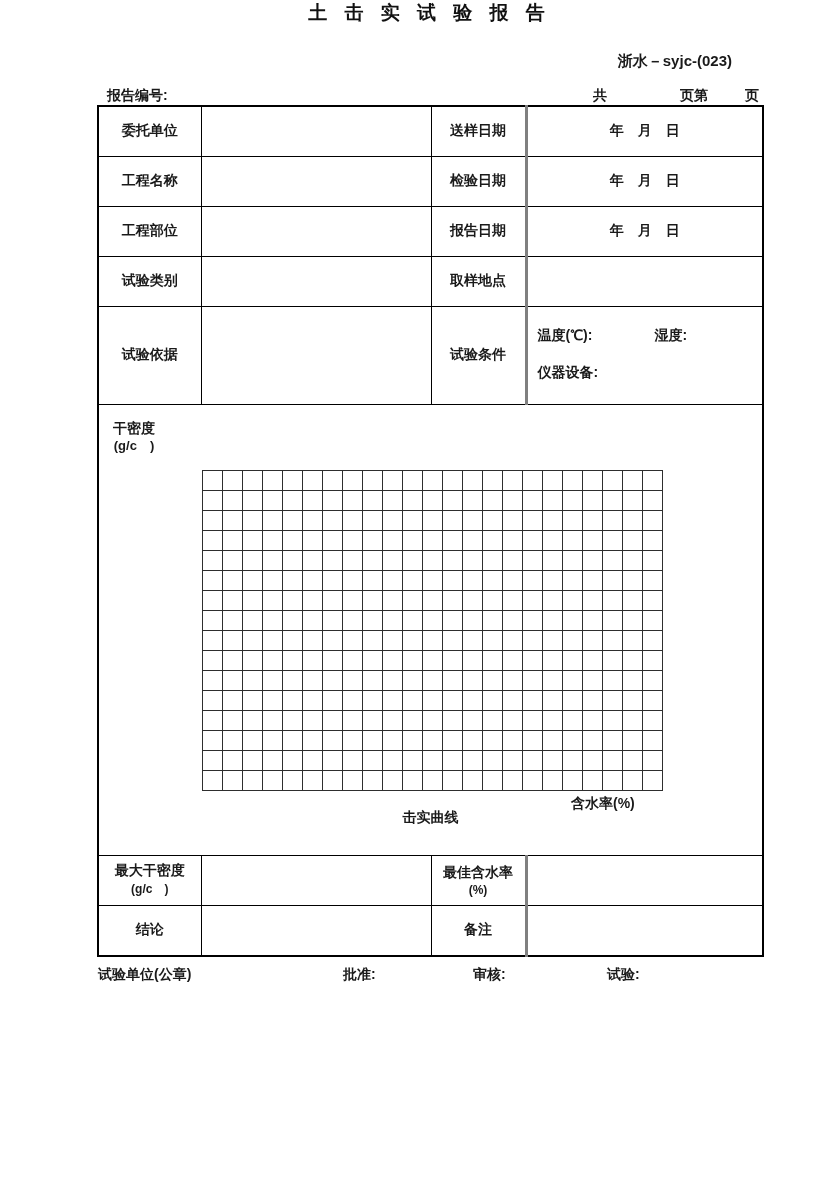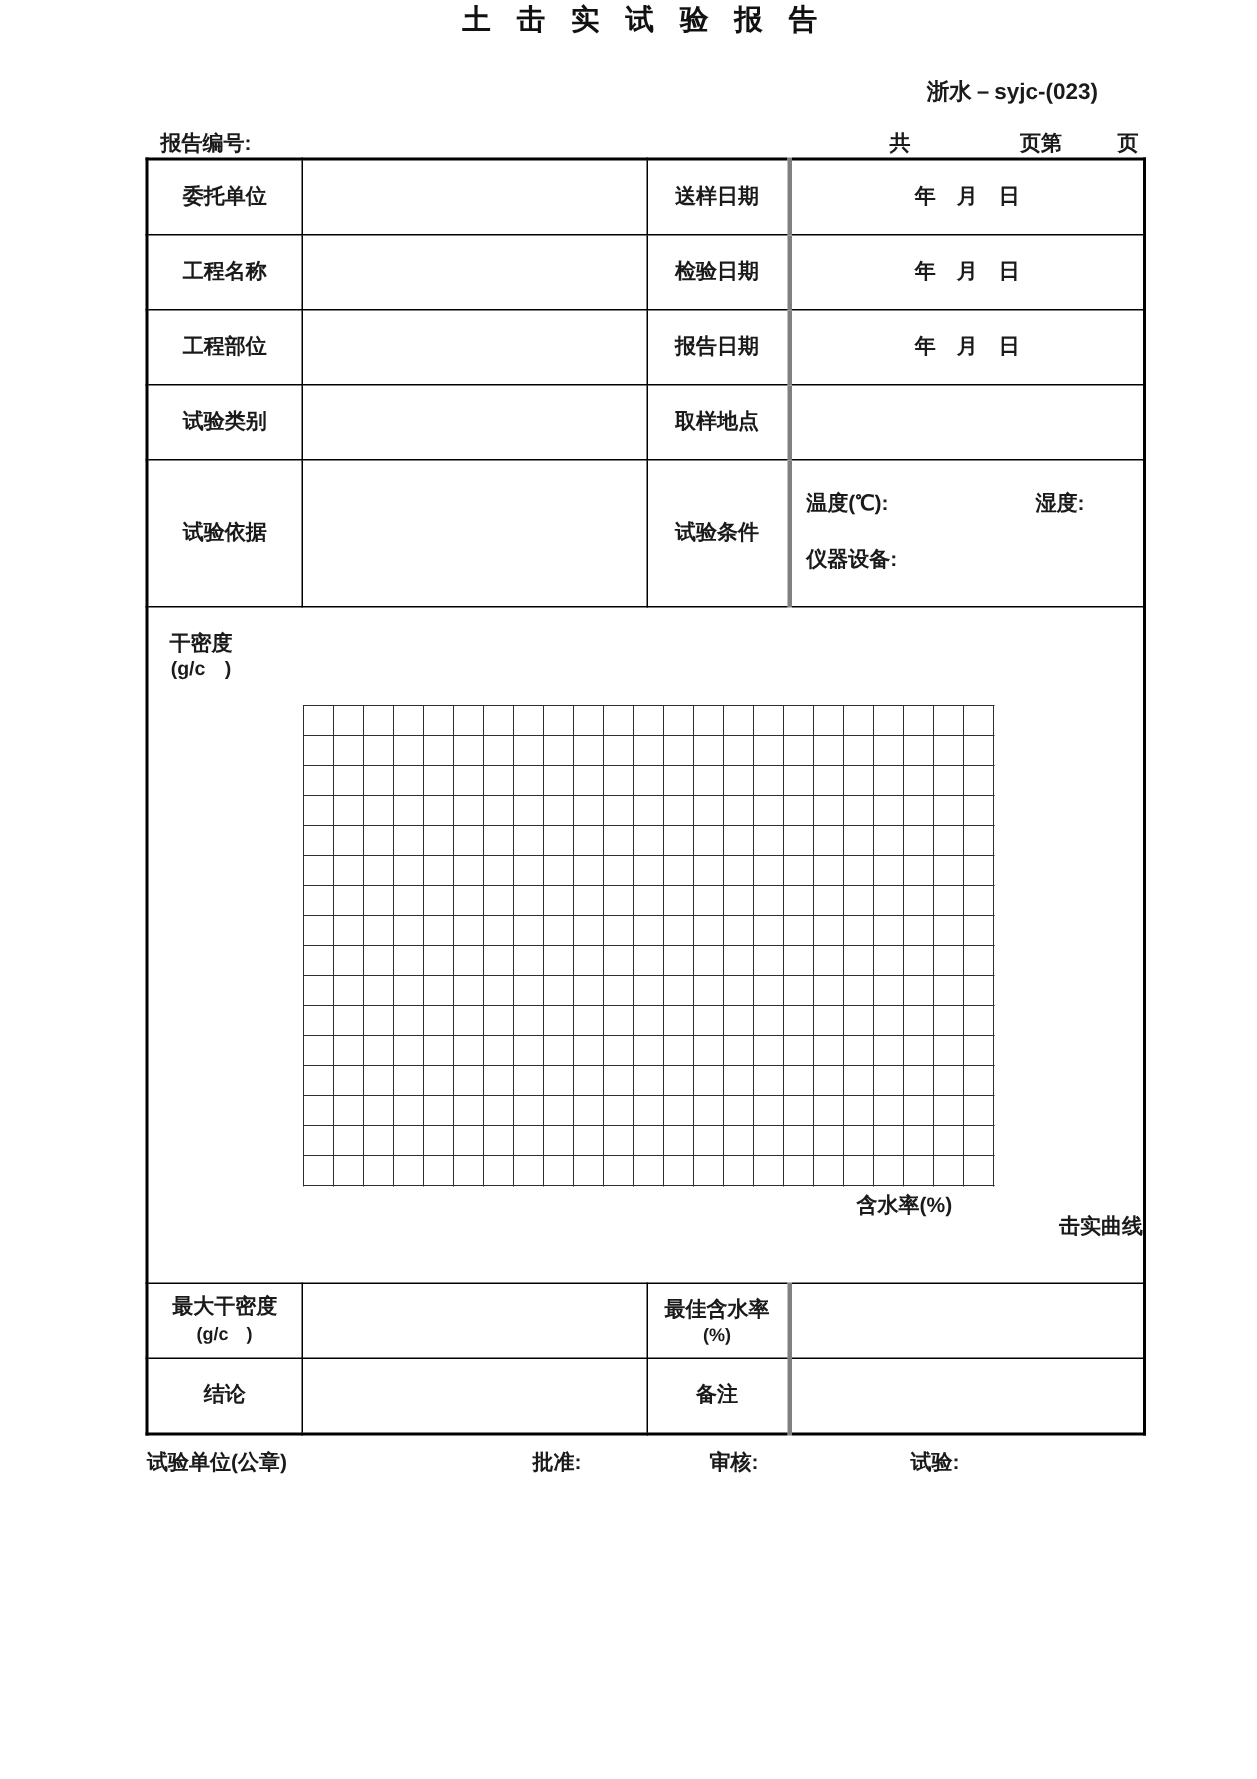--- a/index.html
+++ b/index.html
@@ -66,21 +66,21 @@
   .two-line .l2 { font-size: 12px; display: block; margin-top: 1px; }
 
   
   .cond-cell {
     display: flex; flex-direction: column;
     justify-content: space-around;
     align-items: flex-start;
     height: 96px; padding: 10px 0 12px 10px;
     text-align: left;
   }
-  .cond-row1 { display: flex; gap: 98px; }
+  .cond-row1 { display: flex; gap: 62px; }
 
   
   .chart-cell { position: relative; height: 450px; text-decoration: underline; }
   .chart-ylabel {
     position: absolute; left: 14px; top: 15px;
     font-size: 14px; font-weight: bold; text-align: center; line-height: 17px;
   }
   .chart-ylabel .l2 { font-size: 13px; font-weight: bold; }
   .compaction-grid {
     position: absolute; left: 103px; top: 65px;
@@ -88,30 +88,30 @@
     background-image:
       repeating-linear-gradient(to right, #2e2e2e 0, #2e2e2e 1px, transparent 1px, transparent 20px),
       repeating-linear-gradient(to bottom, #2e2e2e 0, #2e2e2e 1px, transparent 1px, transparent 20px);
   }
   .chart-xlabel {
     position: absolute; left: 472px; top: 390px;
     font-size: 14px; font-weight: bold;
   }
   .chart-caption {
     position: absolute; left: 0; top: 404px; width: 100%;
-    text-align: right; font-size: 14px; font-weight: bold;
+    text-align: center; font-size: 14px; font-weight: bold;
   }
 
   
   .footer-line {
     position: relative; margin-top: 9px; height: 20px;
     font-size: 14px; font-weight: bold;
   }
   .footer-line .f-unit    { position: absolute; left: 1px;   top: 0; }
-  .footer-line .f-approve { position: absolute; left: 258px; top: 0; }
+  .footer-line .f-approve { position: absolute; left: 246px; top: 0; }
   .footer-line .f-review  { position: absolute; left: 376px; top: 0; }
   .footer-line .f-test    { position: absolute; left: 510px; top: 0; }
 </style>
 </head>
 <body>
 
 <div class="sheet">
 
   <div class="doc-title">土 击 实 试 验 报 告</div>
 

